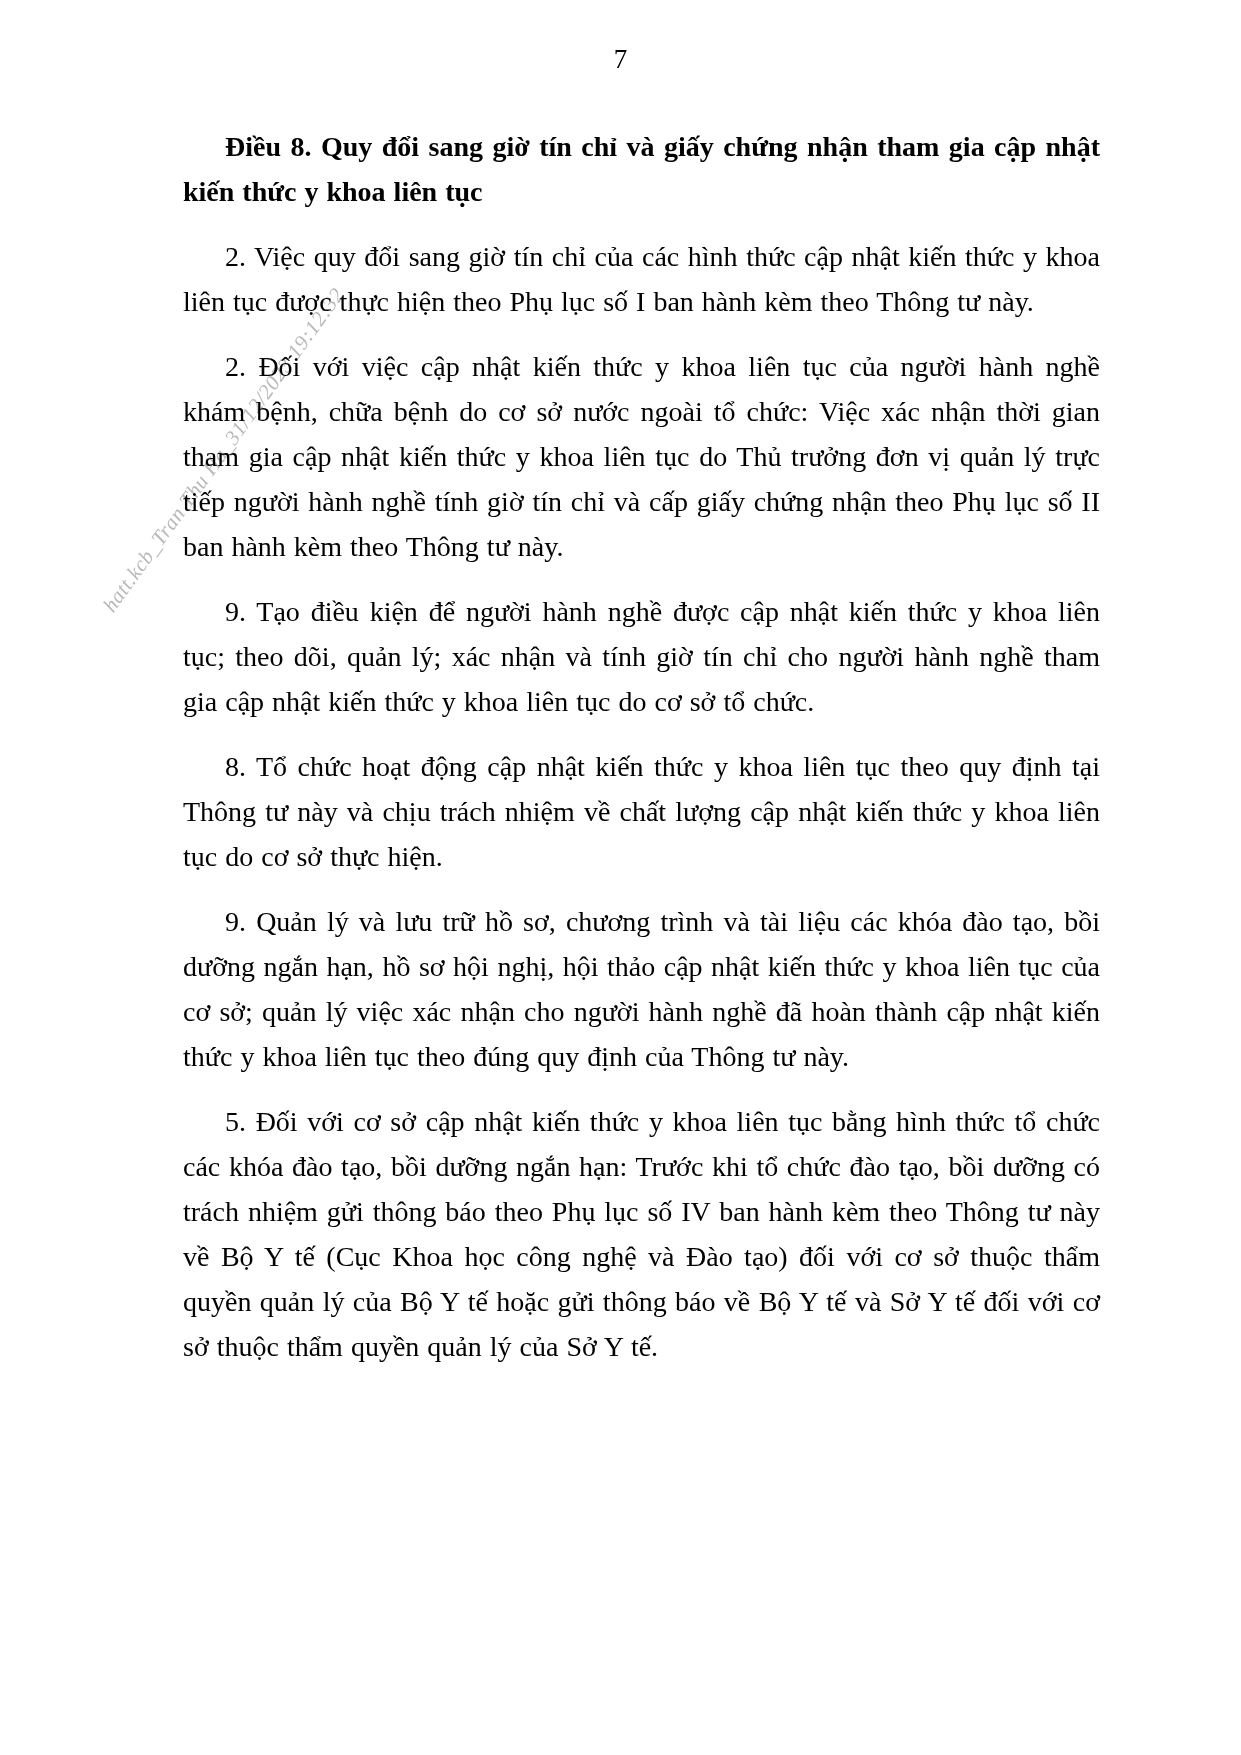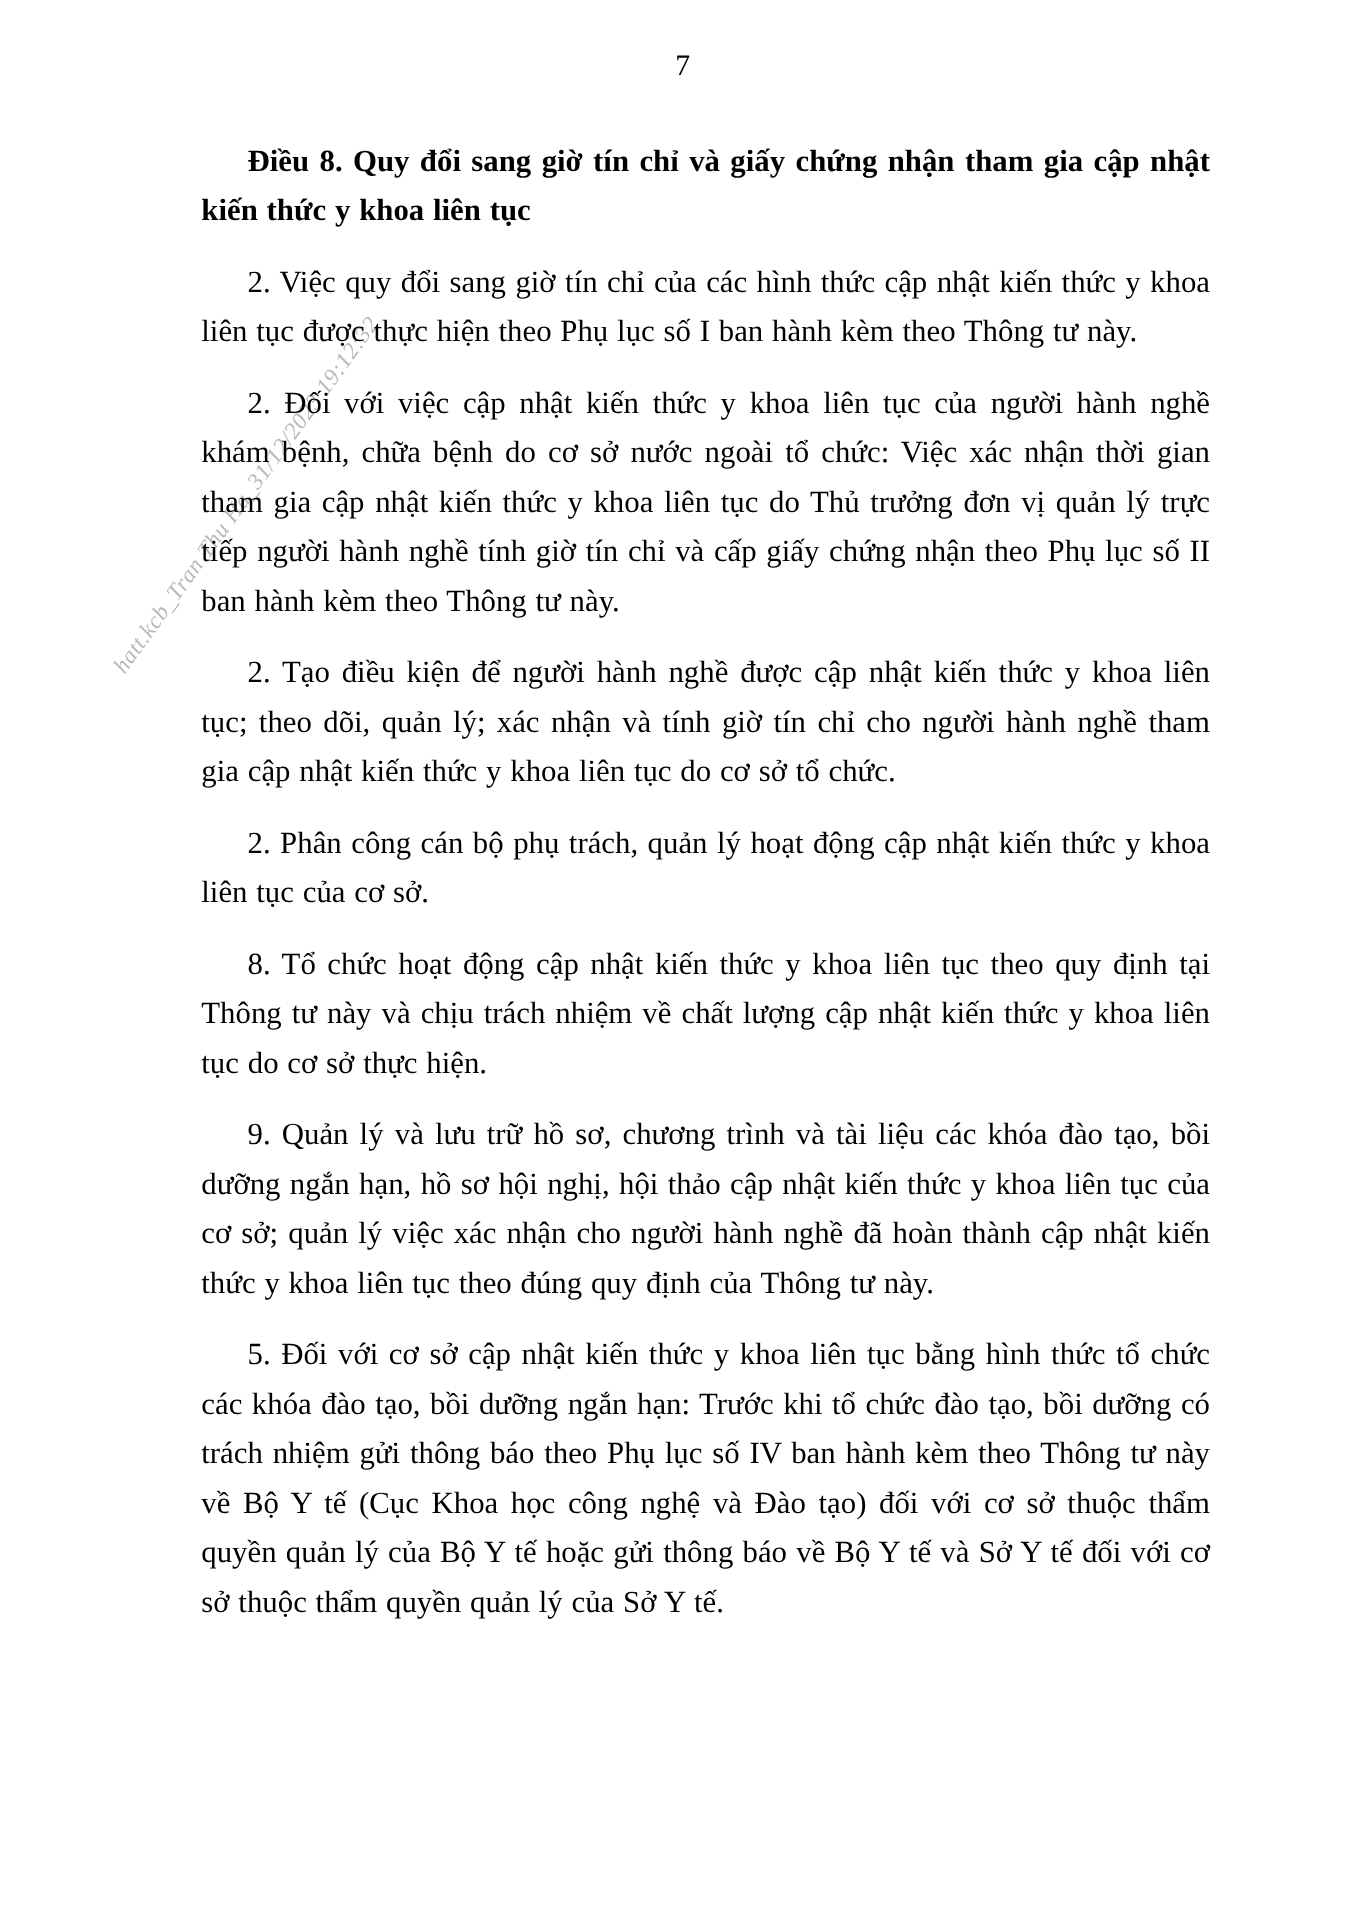--- a/index.html
+++ b/index.html
@@ -64,23 +64,22 @@
 
   <div class="content">
 
     <div class="block heading">Điều 8. Quy đổi sang giờ tín chỉ và giấy chứng nhận tham gia cập nhật kiến thức y khoa liên tục</div>
 
     <div class="block">2. Việc quy đổi sang giờ tín chỉ của các hình thức cập nhật kiến thức y khoa liên tục được thực hiện theo Phụ lục số I ban hành kèm theo Thông tư này.</div>
 
     <div class="block">2. Đối với việc cập nhật kiến thức y khoa liên tục của người hành nghề khám bệnh, chữa bệnh do cơ sở nước ngoài tổ chức: Việc xác nhận thời gian tham gia cập nhật kiến thức y khoa liên tục do Thủ trưởng đơn vị quản lý trực tiếp người hành nghề tính giờ tín chỉ và cấp giấy chứng nhận theo Phụ lục số II ban hành kèm theo Thông tư này.</div>
 
 
-    <div class="block">2. Tạo điều kiện để người hành nghề được cập nhật kiến thức y khoa liên tục; theo dõi, quản lý; xác nhận và tính giờ tín chỉ cho người hành nghề tham gia cập nhật kiến thức y khoa liên tục do cơ sở tổ chức.</div>
+    <div class="block">9. Tạo điều kiện để người hành nghề được cập nhật kiến thức y khoa liên tục; theo dõi, quản lý; xác nhận và tính giờ tín chỉ cho người hành nghề tham gia cập nhật kiến thức y khoa liên tục do cơ sở tổ chức.</div>
 
-    <div class="block">2. Phân công cán bộ phụ trách, quản lý hoạt động cập nhật kiến thức y khoa liên tục của cơ sở.</div>
 
     <div class="block">8. Tổ chức hoạt động cập nhật kiến thức y khoa liên tục theo quy định tại Thông tư này và chịu trách nhiệm về chất lượng cập nhật kiến thức y khoa liên tục do cơ sở thực hiện.</div>
 
     <div class="block">9. Quản lý và lưu trữ hồ sơ, chương trình và tài liệu các khóa đào tạo, bồi dưỡng ngắn hạn, hồ sơ hội nghị, hội thảo cập nhật kiến thức y khoa liên tục của cơ sở; quản lý việc xác nhận cho người hành nghề đã hoàn thành cập nhật kiến thức y khoa liên tục theo đúng quy định của Thông tư này.</div>
 
     <div class="block">5. Đối với cơ sở cập nhật kiến thức y khoa liên tục bằng hình thức tổ chức các khóa đào tạo, bồi dưỡng ngắn hạn: Trước khi tổ chức đào tạo, bồi dưỡng có trách nhiệm gửi thông báo theo Phụ lục số IV ban hành kèm theo Thông tư này về Bộ Y tế (Cục Khoa học công nghệ và Đào tạo) đối với cơ sở thuộc thẩm quyền quản lý của Bộ Y tế hoặc gửi thông báo về Bộ Y tế và Sở Y tế đối với cơ sở thuộc thẩm quyền quản lý của Sở Y tế.</div>
 
   </div>
 </div>
 

